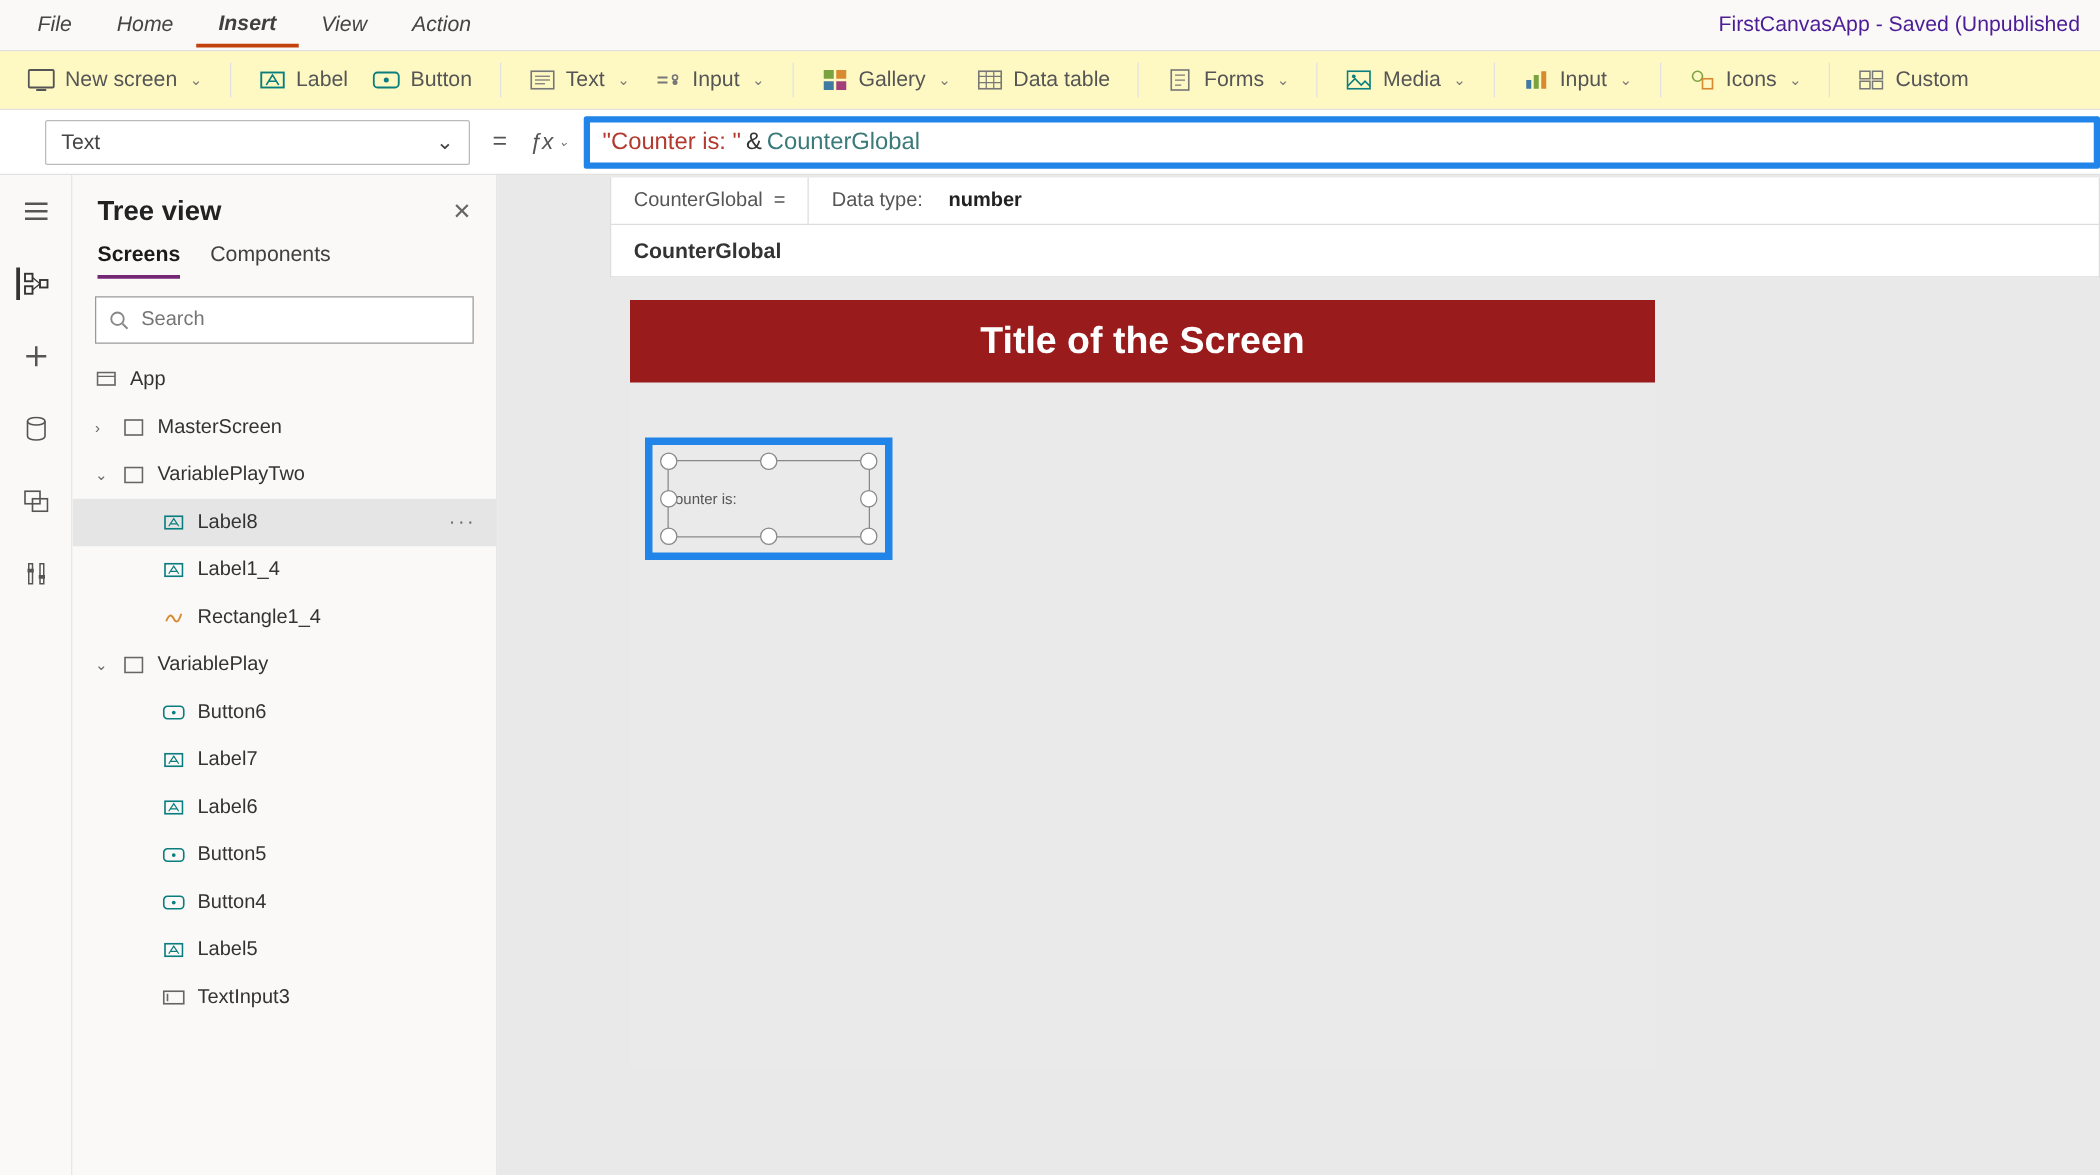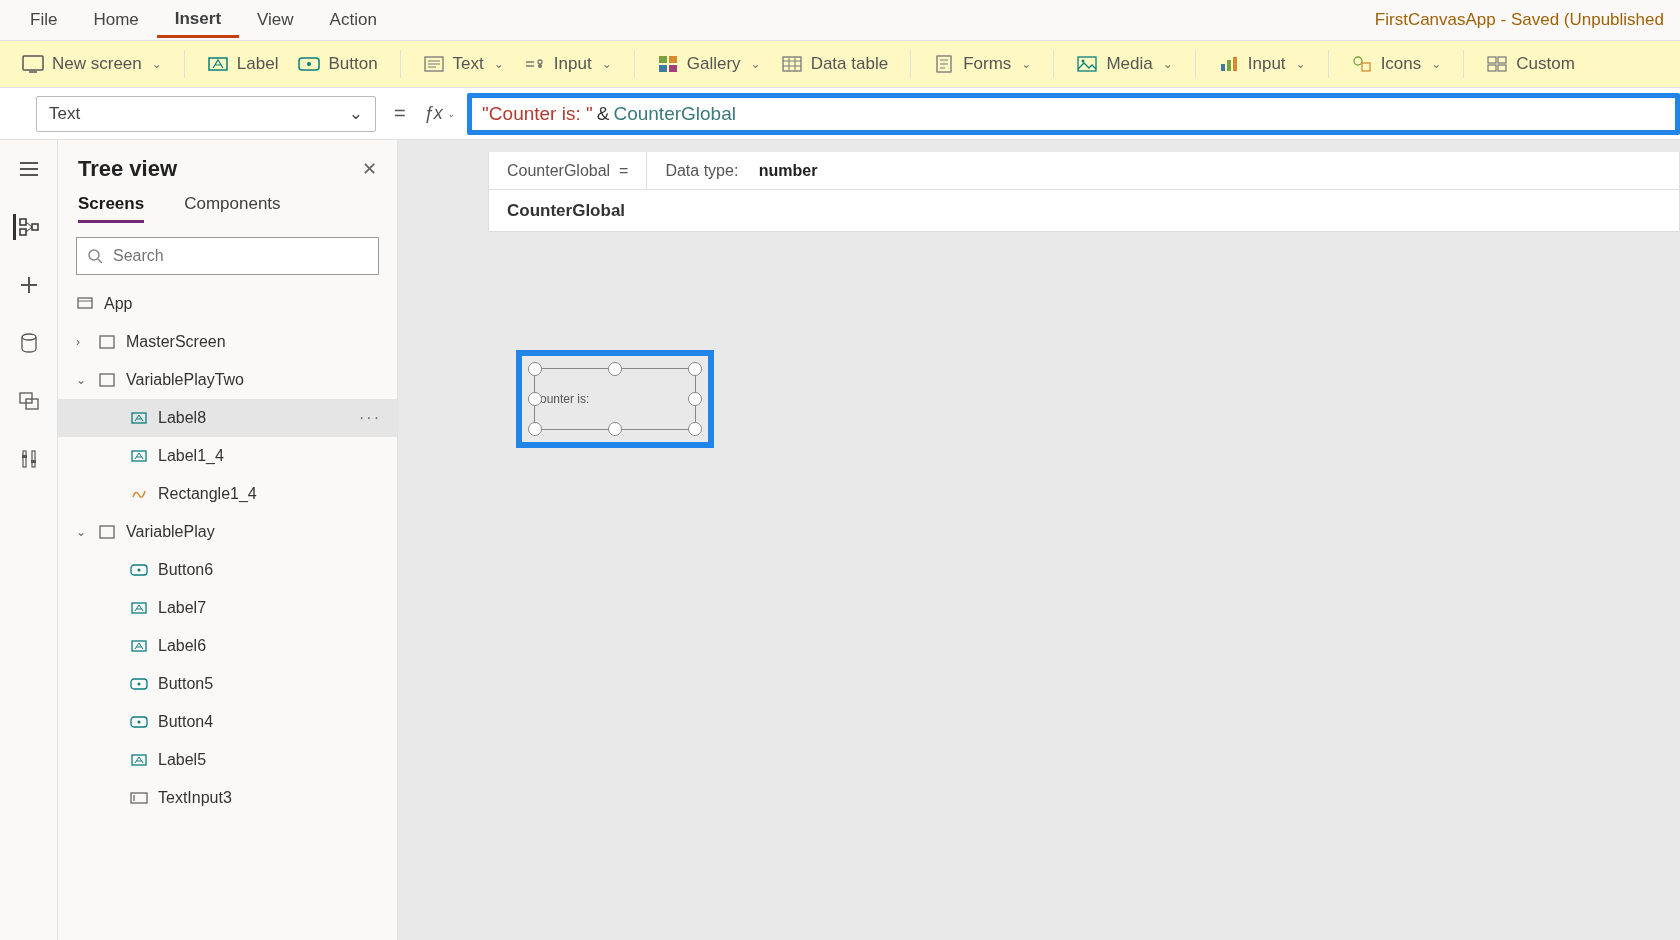--- a/index.html
+++ b/index.html
@@ -1,22 +1,22 @@
 <!DOCTYPE html>
 <html><head>
 <meta charset="utf-8">
 <style>
 * { box-sizing: border-box; margin: 0; padding: 0; font-family: "Segoe UI", Arial, sans-serif; }
 html, body { width: 1680px; height: 940px; background: #f4f4f4; overflow: hidden; font-size: 14px; color: #333; }
 
 
 .menu-bar { height: 40px; display: flex; align-items: center; padding: 0 12px; background: #faf9f8; }
-.menu-item { padding: 6px 18px; font-size: 17px; color: #444; cursor: pointer; }
+.menu-item { padding: 6px 18px; font-size: 17px; color: #444; cursor: pointer; font-style: italic; }
 .menu-item.active { font-weight: 600; color: #404040; border-bottom: 3px solid #c2410c; }
-.title-area { margin-left: auto; font-size: 17px; color: #a16207; padding-right: 4px; }
+.title-area { margin-left: auto; font-size: 17px; color: #4c1d95; padding-right: 4px; }
 
 
 .ribbon { height: 48px; display: flex; align-items: center; background: #fef9c3; border-top: 1px solid #e1e1e1; border-bottom: 1px solid #e1e1e1; padding: 0 12px; }
 .ribbon-sep { width: 1px; height: 28px; background: #e1e1e1; margin: 0 12px; }
 .ribbon-btn { display: flex; align-items: center; gap: 8px; font-size: 17px; color: #555; padding: 4px 10px; cursor: pointer; }
 .ribbon-btn .ricon { width: 22px; height: 20px; display: inline-flex; align-items: center; justify-content: center; }
 .ribbon-btn .chev { font-size: 12px; color: #777; margin-left: 2px; }
 
 
 .formula-row { height: 52px; display: flex; align-items: center; background: #fff; border-bottom: 1px solid #e1e1e1; padding: 0 20px 0 36px; gap: 12px; }
@@ -39,21 +39,21 @@
 
 .body { position: absolute; top: 140px; left: 0; right: 0; bottom: 0; display: flex; }
 .left-rail { width: 58px; background: #faf9f8; border-right: 1px solid #e1e1e1; display: flex; flex-direction: column; align-items: center; padding-top: 16px; gap: 32px; }
 .rail-btn { width: 28px; height: 26px; color: #555; cursor: pointer; display: flex; align-items: center; justify-content: center; }
 .rail-btn.sel { border-left: 3px solid #333; margin-left: -3px; padding-left: 0; }
 
 .tree-panel { width: 340px; border-right: 1px solid #e1e1e1; display: flex; flex-direction: column; background: #faf9f8; }
 .tree-head { display: flex; align-items: center; padding: 16px 20px 12px 20px; }
 .tree-head h2 { font-size: 22px; font-weight: 600; color: #222; }
 .tree-head .close { margin-left: auto; font-size: 18px; color: #666; cursor: pointer; }
-.tree-tabs { display: flex; gap: 40px; padding: 0 20px 10px 20px; }
+.tree-tabs { display: flex; gap: 24px; padding: 0 20px 10px 20px; }
 .tree-tab { font-size: 17px; color: #404040; padding-bottom: 6px; cursor: pointer; }
 .tree-tab.active { color: #1b1a19; font-weight: 600; border-bottom: 3px solid #742774; }
 .tree-search { margin: 4px 18px 10px 18px; height: 38px; border: 1px solid #999; background: #fff; display: flex; align-items: center; padding: 0 10px; gap: 10px; color: #777; }
 .tree-search input { border: none; outline: none; flex: 1; font-size: 16px; background: transparent; }
 
 .tree-list { flex: 1; overflow-y: auto; position: relative; }
 .tree-list::-webkit-scrollbar { width: 10px; }
 .tree-list::-webkit-scrollbar-thumb { background: #c8c8c8; border-radius: 4px; }
 .t-row { display: flex; align-items: center; gap: 10px; height: 38px; padding-left: 18px; font-size: 16px; color: #333; cursor: pointer; }
 .t-row.indent2 { padding-left: 72px; }
@@ -434,30 +434,33 @@
               <line x1="4" y1="3" x2="4" y2="9" stroke="#666" stroke-width="1.3"></line>
             </svg>
           </span>
           <span>TextInput3</span>
         </div>
       </div>
   </div>
 
   <div class="canvas-area">
 
-    <div style="position:absolute; left:90px; top:12px; right:0;">
+    <div style="position:absolute; left:90px; top:2px; right:0;">
       <div class="info-row" style="margin-left:0;">
         <div class="info-cell">CounterGlobal  =</div>
         <div class="info-cell">
           <span>Data type: </span><span class="bold">number</span>
         </div>
       </div>
       <div class="suggest-row" style="margin-left:0;">CounterGlobal</div>
     </div>
 
+    <div class="canvas-screen">
+      <div class="screen-title">Title of the Screen</div>
+    </div>
 
     <div class="highlight-box">
       <div class="sel-box"></div>
       <div class="sel-text">ounter is:</div>
       <div class="handle h-tl"></div>
       <div class="handle h-tm"></div>
       <div class="handle h-tr"></div>
       <div class="handle h-ml"></div>
       <div class="handle h-mr"></div>
       <div class="handle h-bl"></div>

